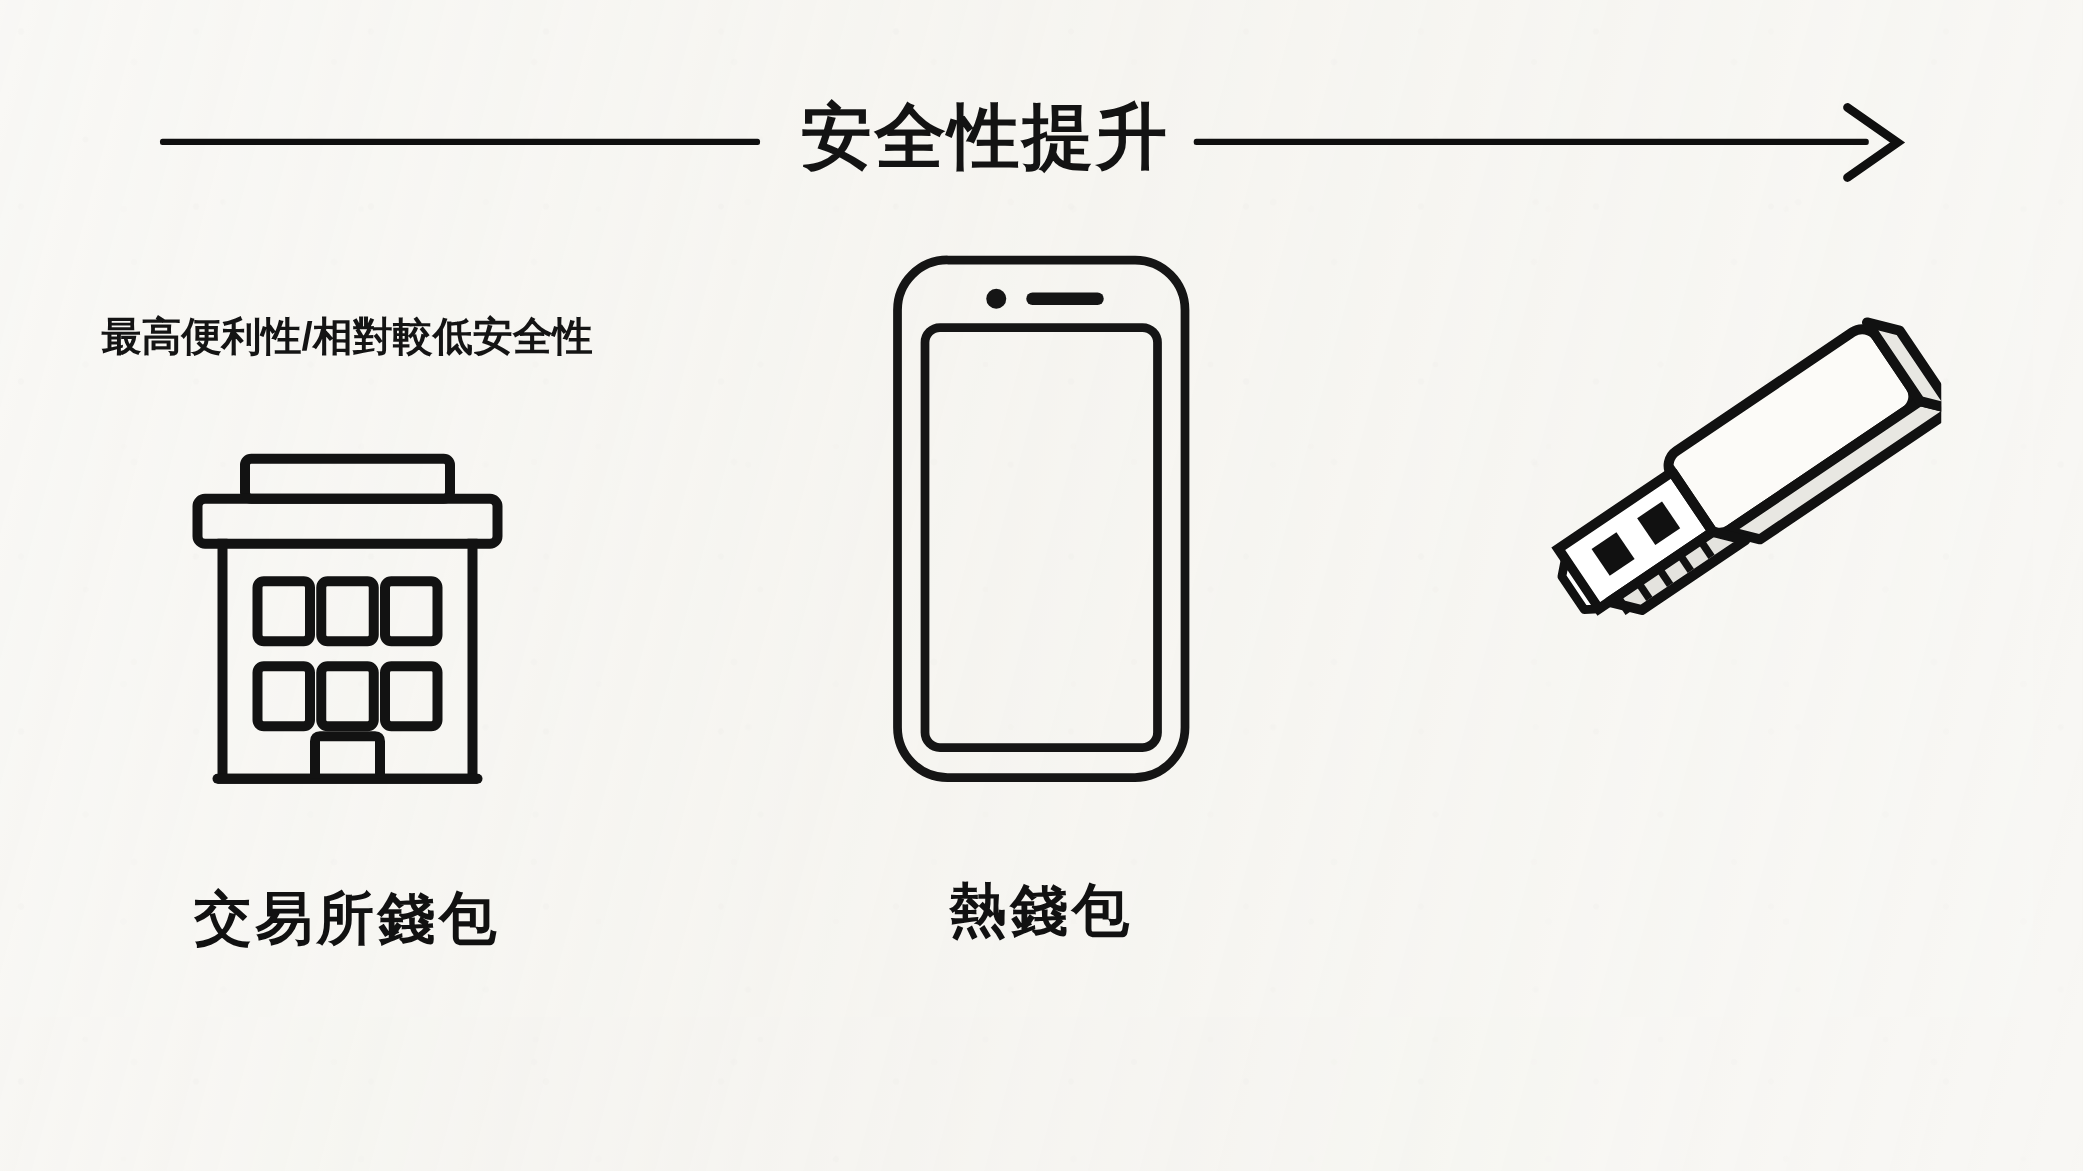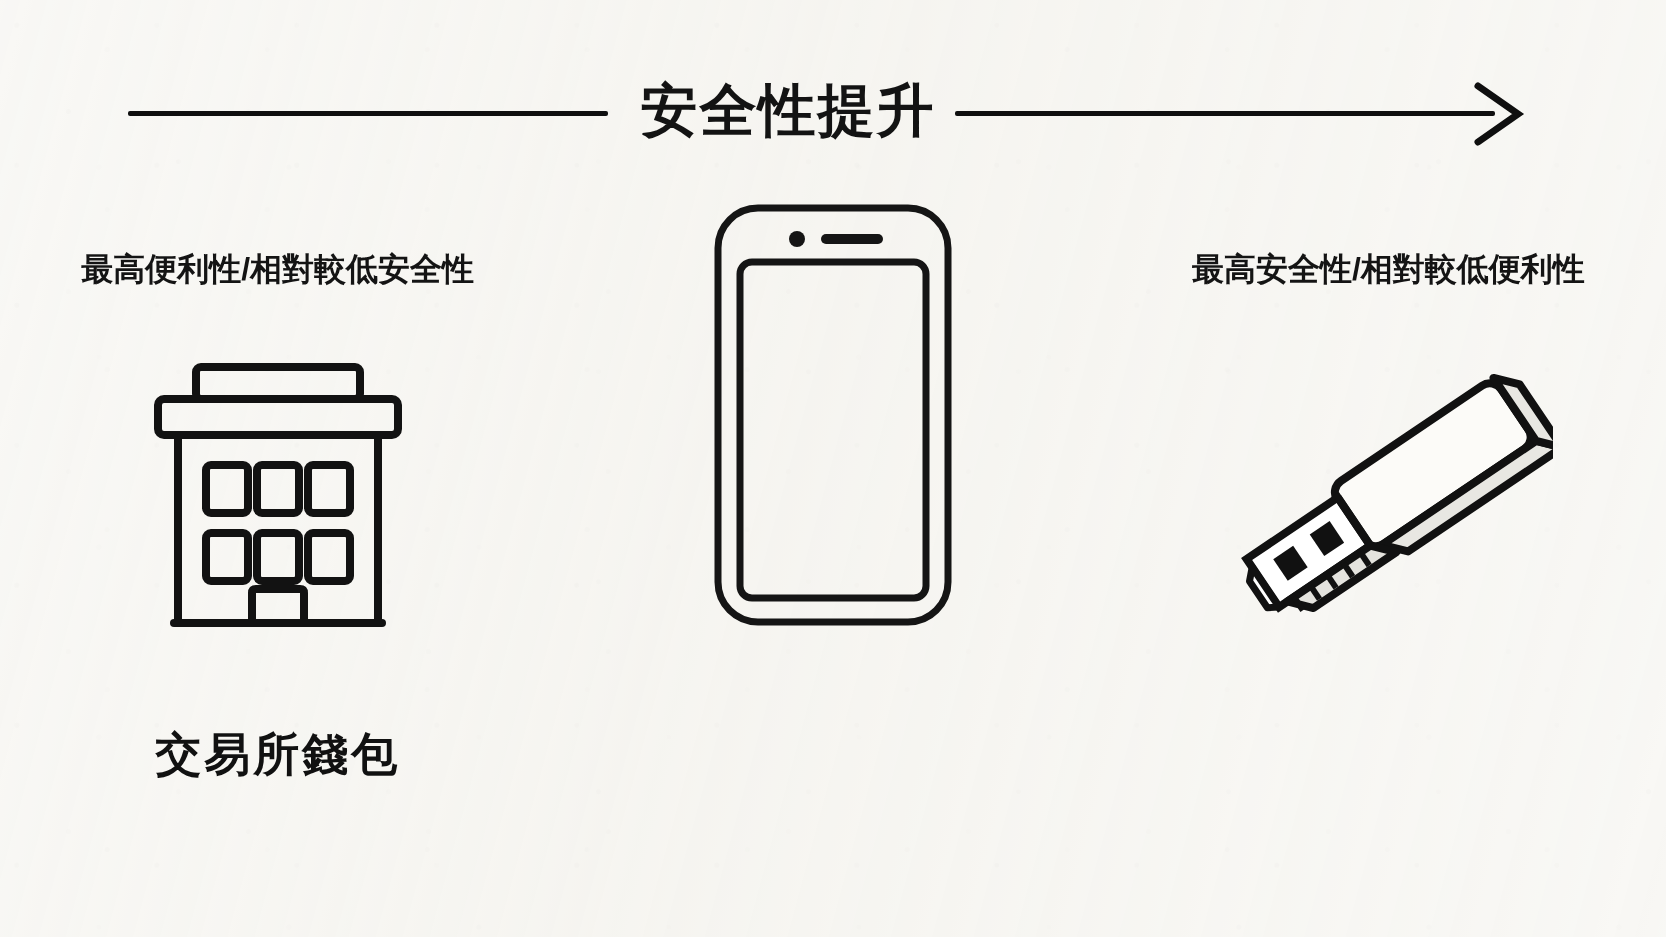--- a/index.html
+++ b/index.html
@@ -123,21 +123,21 @@
     display: flex;
     align-items: center;
     justify-content: center;
   }
   .icon-wrap.phone-wrap {
     height: 330px;
     margin-top: -80px;
   }
 
   .col-caption {
-    margin-top: 64px;
+    margin-top: 44px;
     font-size: 46px;
     font-weight: 700;
     letter-spacing: 3px;
     white-space: nowrap;
     color: #111111;
   }
   .col.mid .col-caption { margin-top: 118px; }
 </style>
 </head>
 <body>
@@ -200,24 +200,24 @@
           <rect x="10" y="8" width="230" height="414" rx="40" ry="40" stroke="#151515" stroke-width="7" fill="none"></rect>
 
           <rect x="32" y="62" width="186" height="336" rx="12" ry="12" stroke="#151515" stroke-width="7" fill="none"></rect>
 
           <circle cx="89" cy="39" r="8" fill="#151515"></circle>
 
           <rect x="113" y="34" width="62" height="10" rx="5" fill="#151515"></rect>
         </svg>
       </div>
 
+      <div class="col-caption">熱錢包</div>
     </div>
 
     <div class="col right">
-      <div class="col-toplabel">最高安全性/相對較低便利性</div>
 
       <div class="icon-wrap">
         <svg width="330" height="300" viewBox="0 0 330 300" fill="none" xmlns="http://www.w3.org/2000/svg">
           <g transform="rotate(-34 165 150)">
 
             <rect x="120" y="112" width="198" height="76" rx="14" ry="14" fill="#fcfbf8" stroke="#111111" stroke-width="8"></rect>
 
             <path d="M132 188 L150 208 L336 208 L318 188 Z" fill="#e8e7e2" stroke="#111111" stroke-width="8" stroke-linejoin="round"></path>
             <path d="M318 112 L336 132 L336 208 L318 188 Z" fill="#e8e7e2" stroke="#111111" stroke-width="8" stroke-linejoin="round"></path>
 

